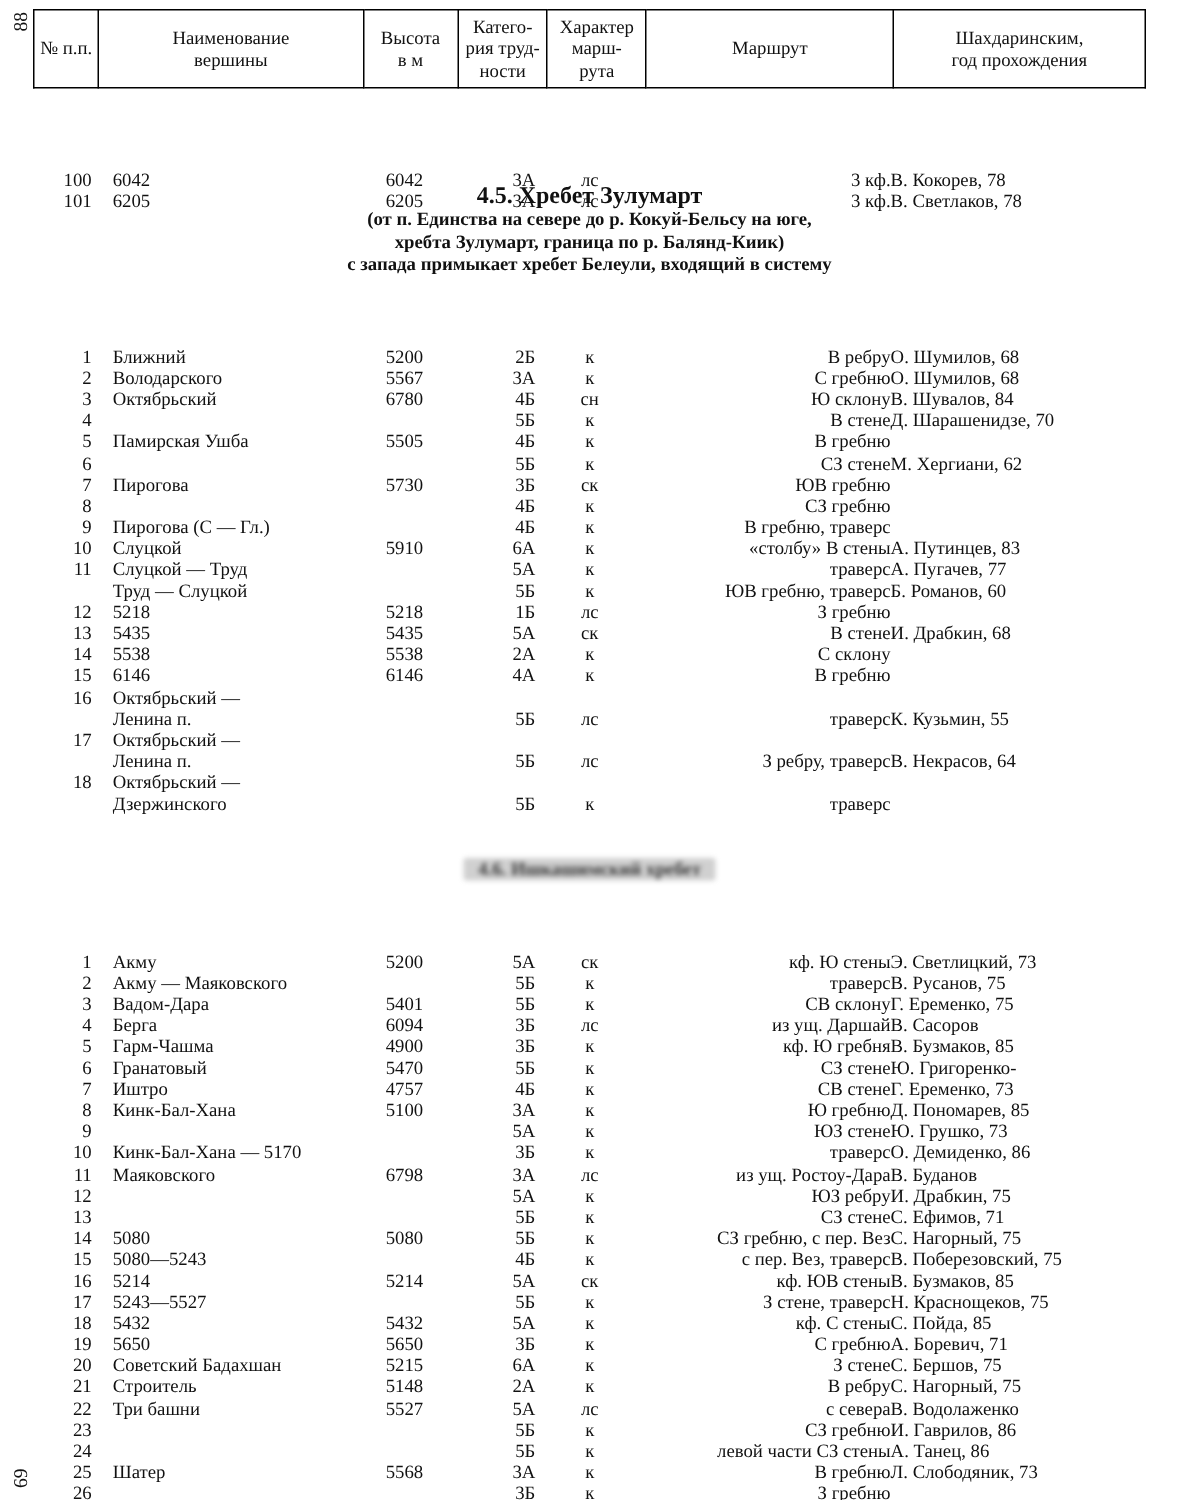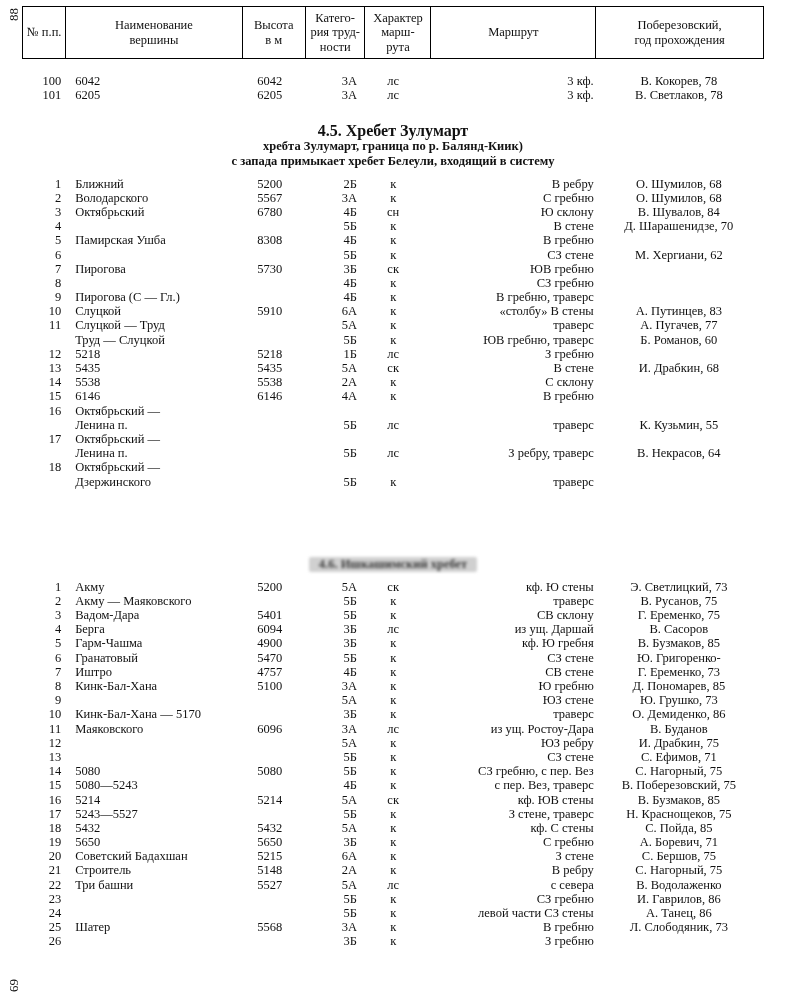--- a/index.html
+++ b/index.html
@@ -40,21 +40,21 @@
 
   
   .rows{position:absolute;left:22px;top:74px;width:742px;}
   .row{display:flex;align-items:baseline;line-height:14.2px;height:14.2px;white-space:nowrap;}
   .c1{width:40px;text-align:right;padding-right:6px;}
   .c2{width:186px;padding-left:8px;}
   .c3{width:58px;text-align:left;}
   .c4{width:44px;text-align:right;}
   .c5{width:70px;text-align:center;padding-left:2px;}
   .c6{width:170px;text-align:right;}
-  .c7{width:174px;text-align:center;}
+  .c7{width:174px;text-align:left;margin-top:39px;}
 
   .gap{height:14.2px;}
 
   .section-title{
     text-align:center;font-weight:bold;font-size:16px;line-height:16px;
     margin:0;padding:0;
   }
   .section-sub{
     text-align:center;font-weight:bold;font-size:12.5px;line-height:15px;
   }
@@ -97,21 +97,21 @@
         <div>рия труд-</div>
         <div>ности</div>
       </td>
       <td class="c-char">
         <div>Характер</div>
         <div>марш-</div>
         <div>рута</div>
       </td>
       <td class="c-route">Маршрут</td>
       <td class="c-lead">
-        <div>Поберезовский,</div>
+        <div>Шахдаринским,</div>
         <div>год прохождения</div>
       </td>
     </tr>
   </tbody>
     </table>
 
   <div class="rows">
 
     <div id="top-rows">
         <div class="row">
@@ -131,20 +131,21 @@
           <span class="c5">лс</span>
           <span class="c6">3 кф.</span>
           <span class="c7">В. Светлаков, 78</span>
         </div>
       </div>
 
     <div class="gap"></div>
 
     <div class="blk">
       <div class="section-title">4.5. Хребет Зулумарт</div>
+      <div class="section-sub">(от п. Единства на севере до р. Кокуй-Бельсу на юге,</div>
       <div class="section-sub">хребта Зулумарт, граница по р. Балянд-Киик)</div>
       <div class="section-sub">с запада примыкает хребет Белеули, входящий в систему</div>
     </div>
 
     <div id="zulumart-rows">
         <div class="row">
           <span class="c1">1</span>
           <span class="c2">Ближний</span>
           <span class="c3">5200</span>
           <span class="c4">2Б</span>
@@ -175,21 +176,21 @@
           <span class="c2">&nbsp;</span>
           <span class="c3">&nbsp;</span>
           <span class="c4">5Б</span>
           <span class="c5">к</span>
           <span class="c6">В стене</span>
           <span class="c7">Д. Шарашенидзе, 70</span>
         </div>
         <div class="row">
           <span class="c1">5</span>
           <span class="c2">Памирская Ушба</span>
-          <span class="c3">8308</span>
+          <span class="c3">5505</span>
           <span class="c4">4Б</span>
           <span class="c5">к</span>
           <span class="c6">В гребню</span>
           <span class="c7">&nbsp;</span>
         </div>
         <div class="row">
           <span class="c1">6</span>
           <span class="c2">&nbsp;</span>
           <span class="c3">&nbsp;</span>
           <span class="c4">5Б</span>
@@ -438,21 +439,21 @@
           <span class="c2">Кинк-Бал-Хана — 5170</span>
           <span class="c3">&nbsp;</span>
           <span class="c4">3Б</span>
           <span class="c5">к</span>
           <span class="c6">траверс</span>
           <span class="c7">О. Демиденко, 86</span>
         </div>
         <div class="row">
           <span class="c1">11</span>
           <span class="c2">Маяковского</span>
-          <span class="c3">6096</span>
+          <span class="c3">6798</span>
           <span class="c4">3А</span>
           <span class="c5">лс</span>
           <span class="c6">из ущ. Ростоу-Дара</span>
           <span class="c7">В. Буданов</span>
         </div>
         <div class="row">
           <span class="c1">12</span>
           <span class="c2">&nbsp;</span>
           <span class="c3">&nbsp;</span>
           <span class="c4">5А</span>

